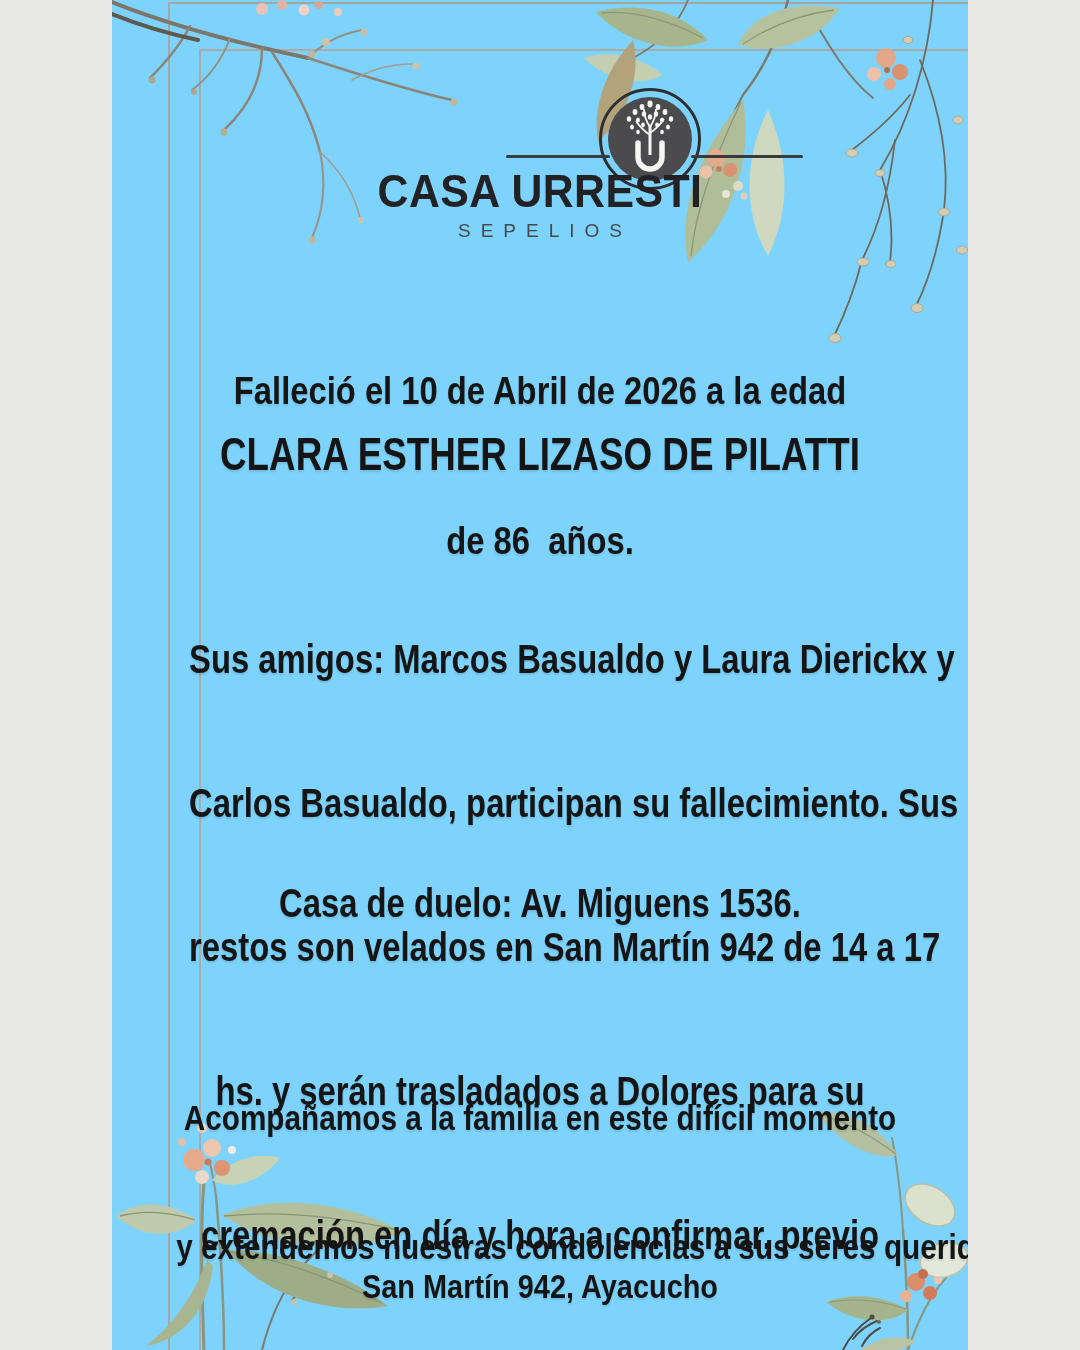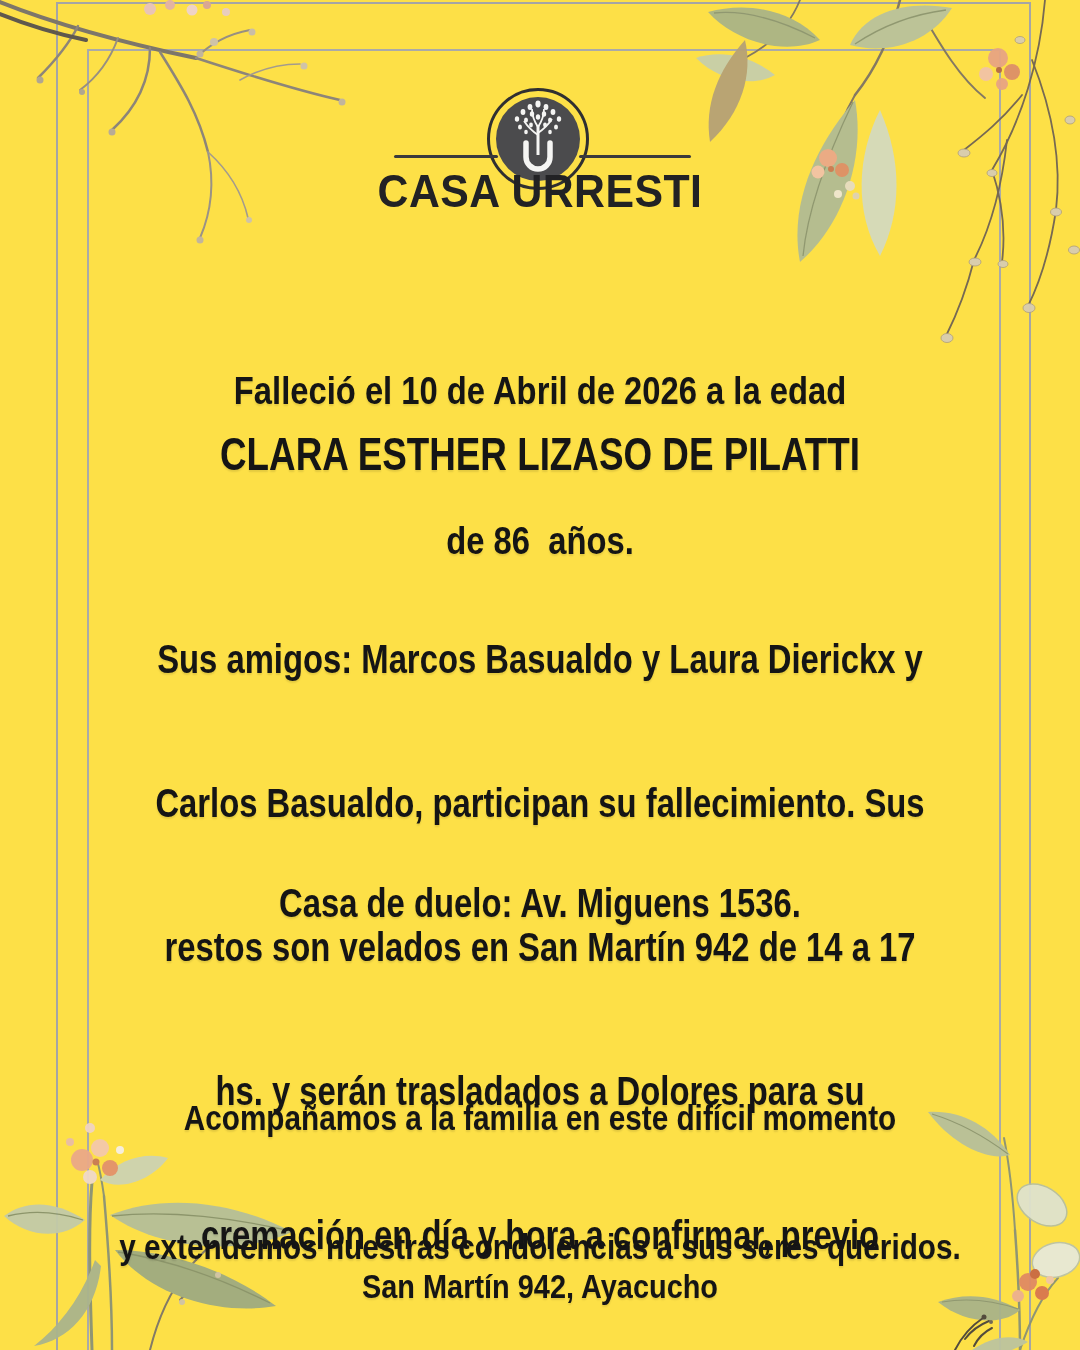--- a/index.html
+++ b/index.html
@@ -1,18 +1,18 @@
 <!DOCTYPE html>
 <html><head>
 <meta charset="utf-8">
 <style>
   html,body{margin:0;padding:0;background:#e8e8e6;}
   .canvas{
-    position:relative;width:1080px;height:1350px;margin:0 auto;
-    background:#fde047;overflow:hidden;
+    position:relative;width:856px;height:1350px;margin:0 auto;
+    background:#7dd3fc;overflow:hidden;
     font-family:"Liberation Sans","DejaVu Sans",sans-serif;
   }
   
   .frame{position:absolute;border:2px solid #a5a5a5;}
   .frame-outer{left:56px;top:2px;width:971px;height:1398px;}
   .frame-inner{left:87px;top:49px;width:910px;height:1351px;border-color:#aaaaa8;}
   
   .corner{position:absolute;pointer-events:none;}
   
   .emblem{position:absolute;left:486px;top:87px;width:104px;height:104px;}
@@ -241,20 +241,21 @@
       <ellipse cx="70" cy="40" rx="2" ry="2.6"></ellipse>
       <ellipse cx="45" cy="38" rx="1.9" ry="2.4"></ellipse>
       <ellipse cx="59" cy="38" rx="1.9" ry="2.4"></ellipse>
       <ellipse cx="40" cy="45" rx="1.8" ry="2.3"></ellipse>
       <ellipse cx="64" cy="45" rx="1.8" ry="2.3"></ellipse>
     </g>
   </svg>
   <div class="rule rule-left"></div>
   <div class="rule rule-right"></div>
   <div class="brand">CASA URRESTI</div>
+  <div class="tagline">SEPELIOS</div>
 
   <div class="txt death">
     <div>Falleció el 10 de Abril de 2026 a la edad</div>
     <div>de 86  años.</div>
   </div>
 
   <div class="txt name">CLARA ESTHER LIZASO DE PILATTI</div>
 
   <div class="txt bodytxt">
     <div>Sus amigos: Marcos Basualdo y Laura Dierickx y</div>

